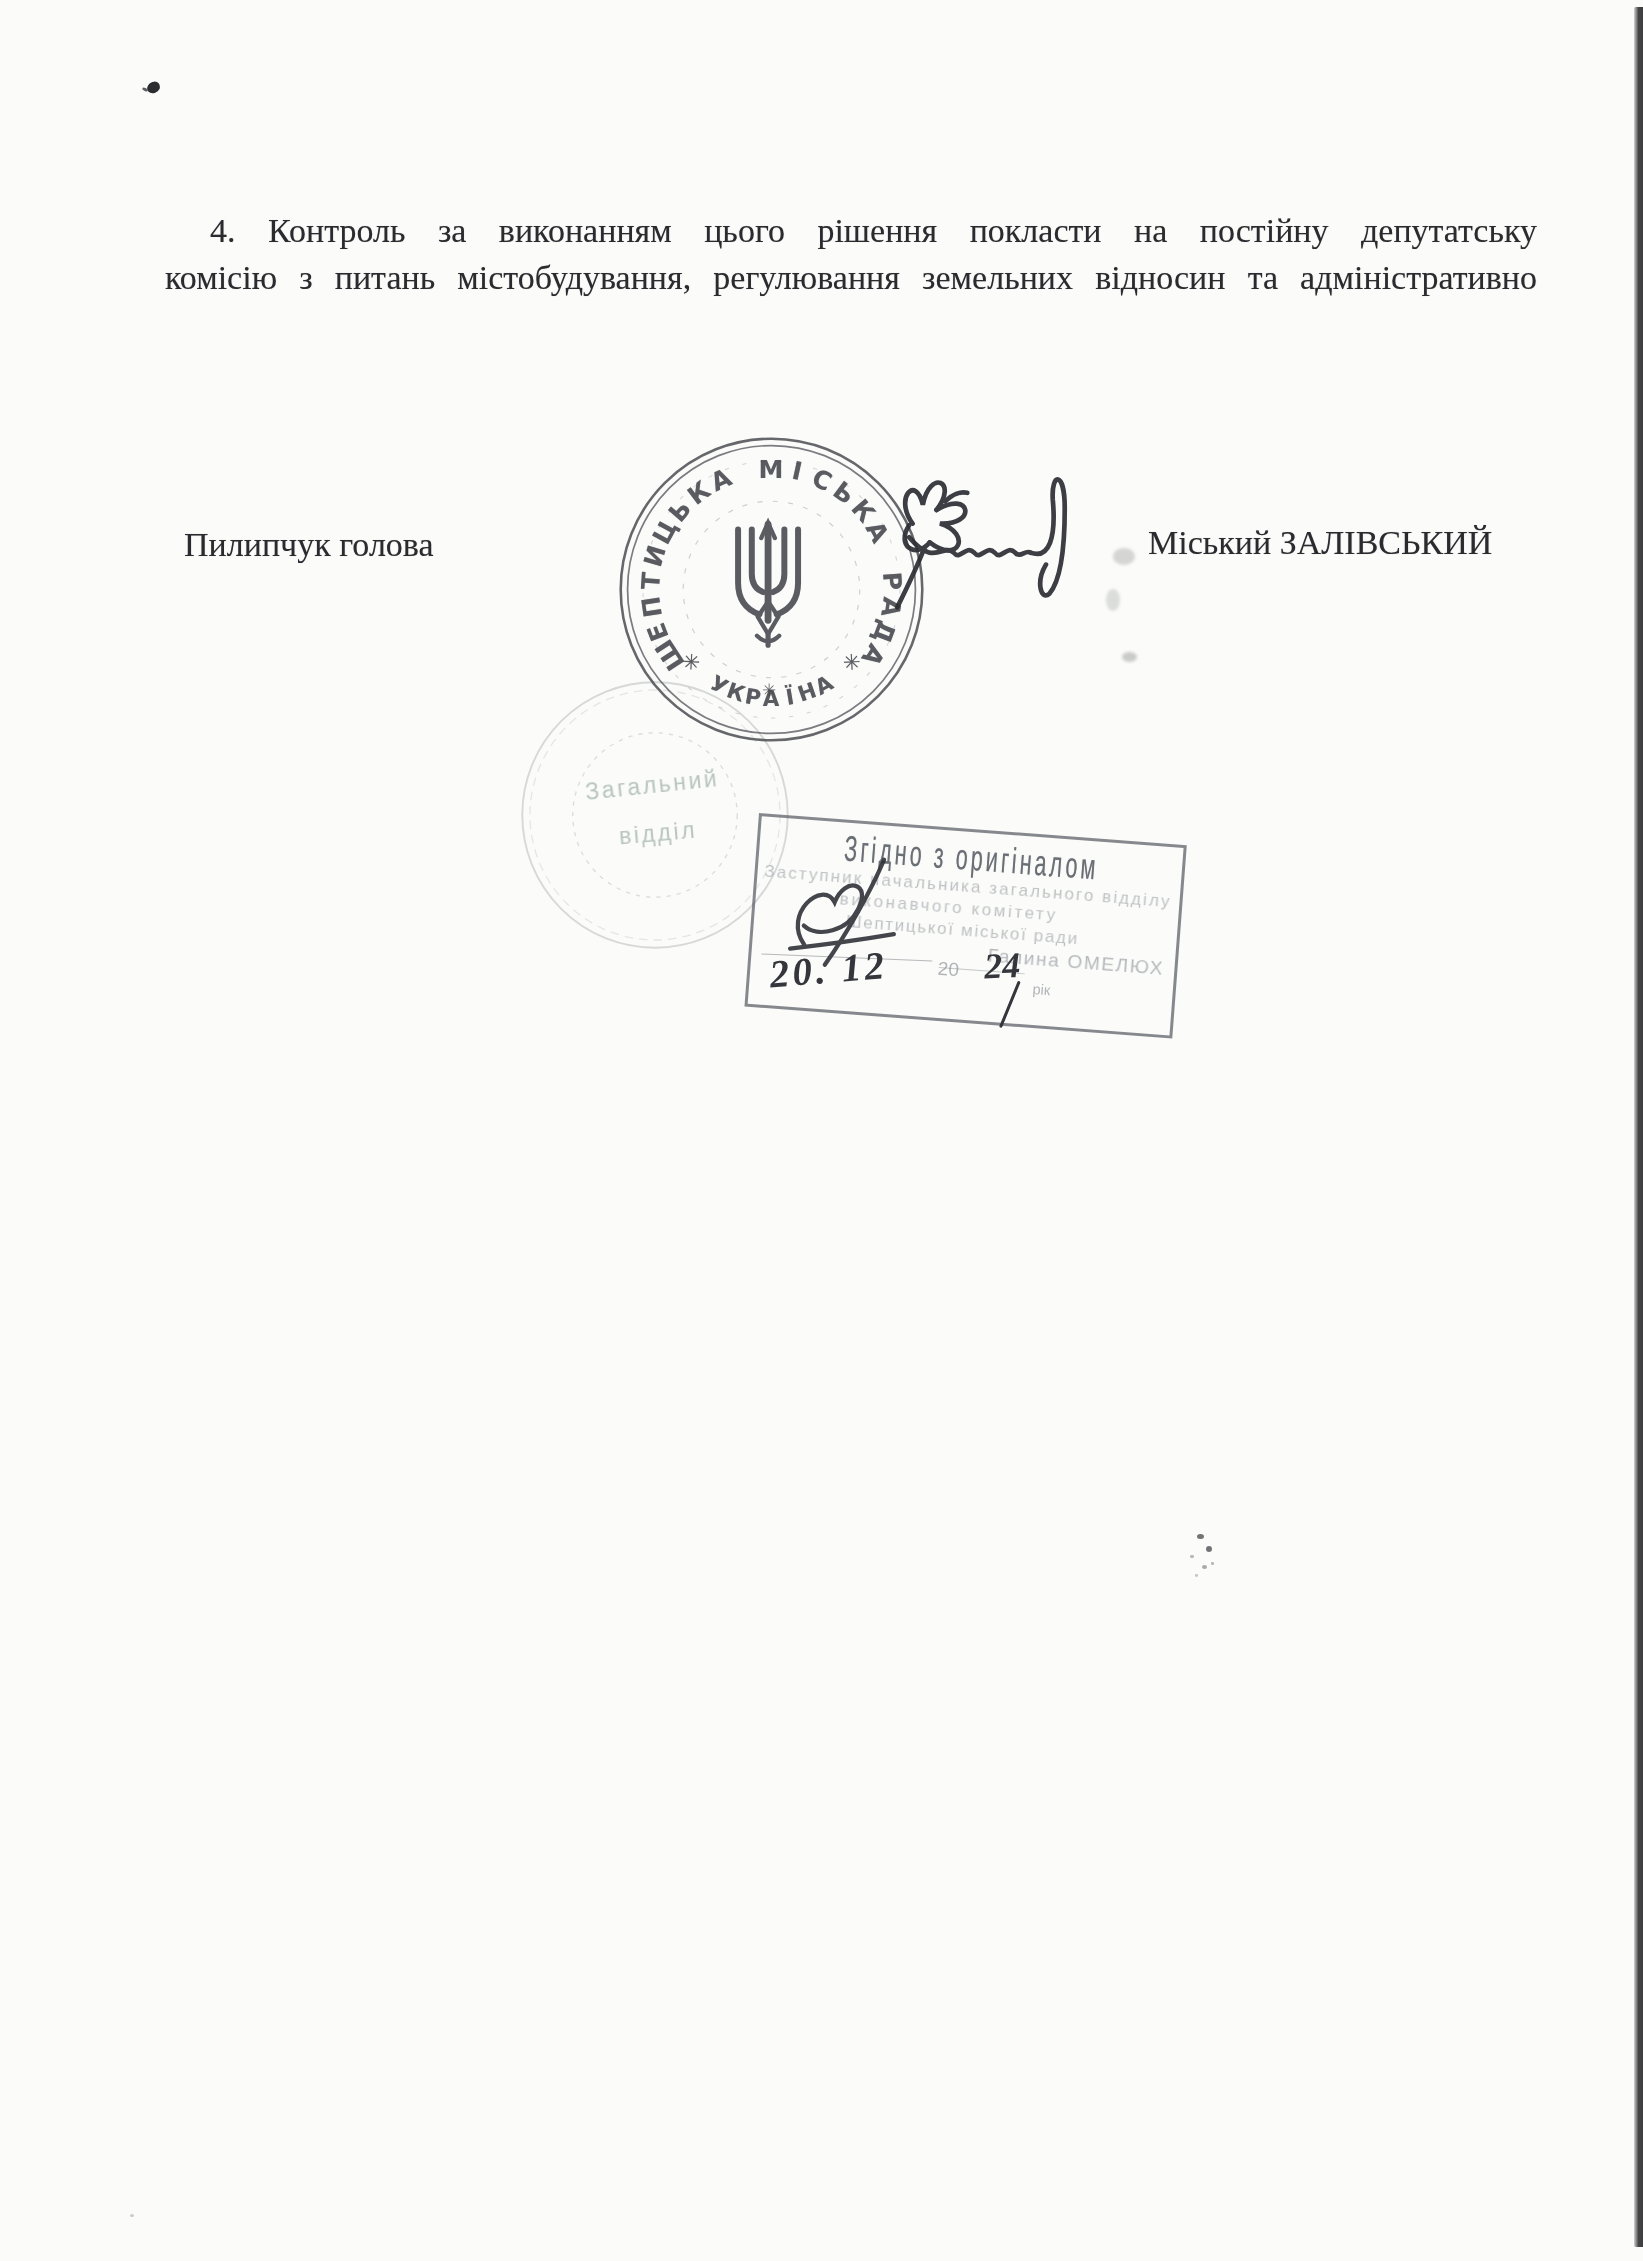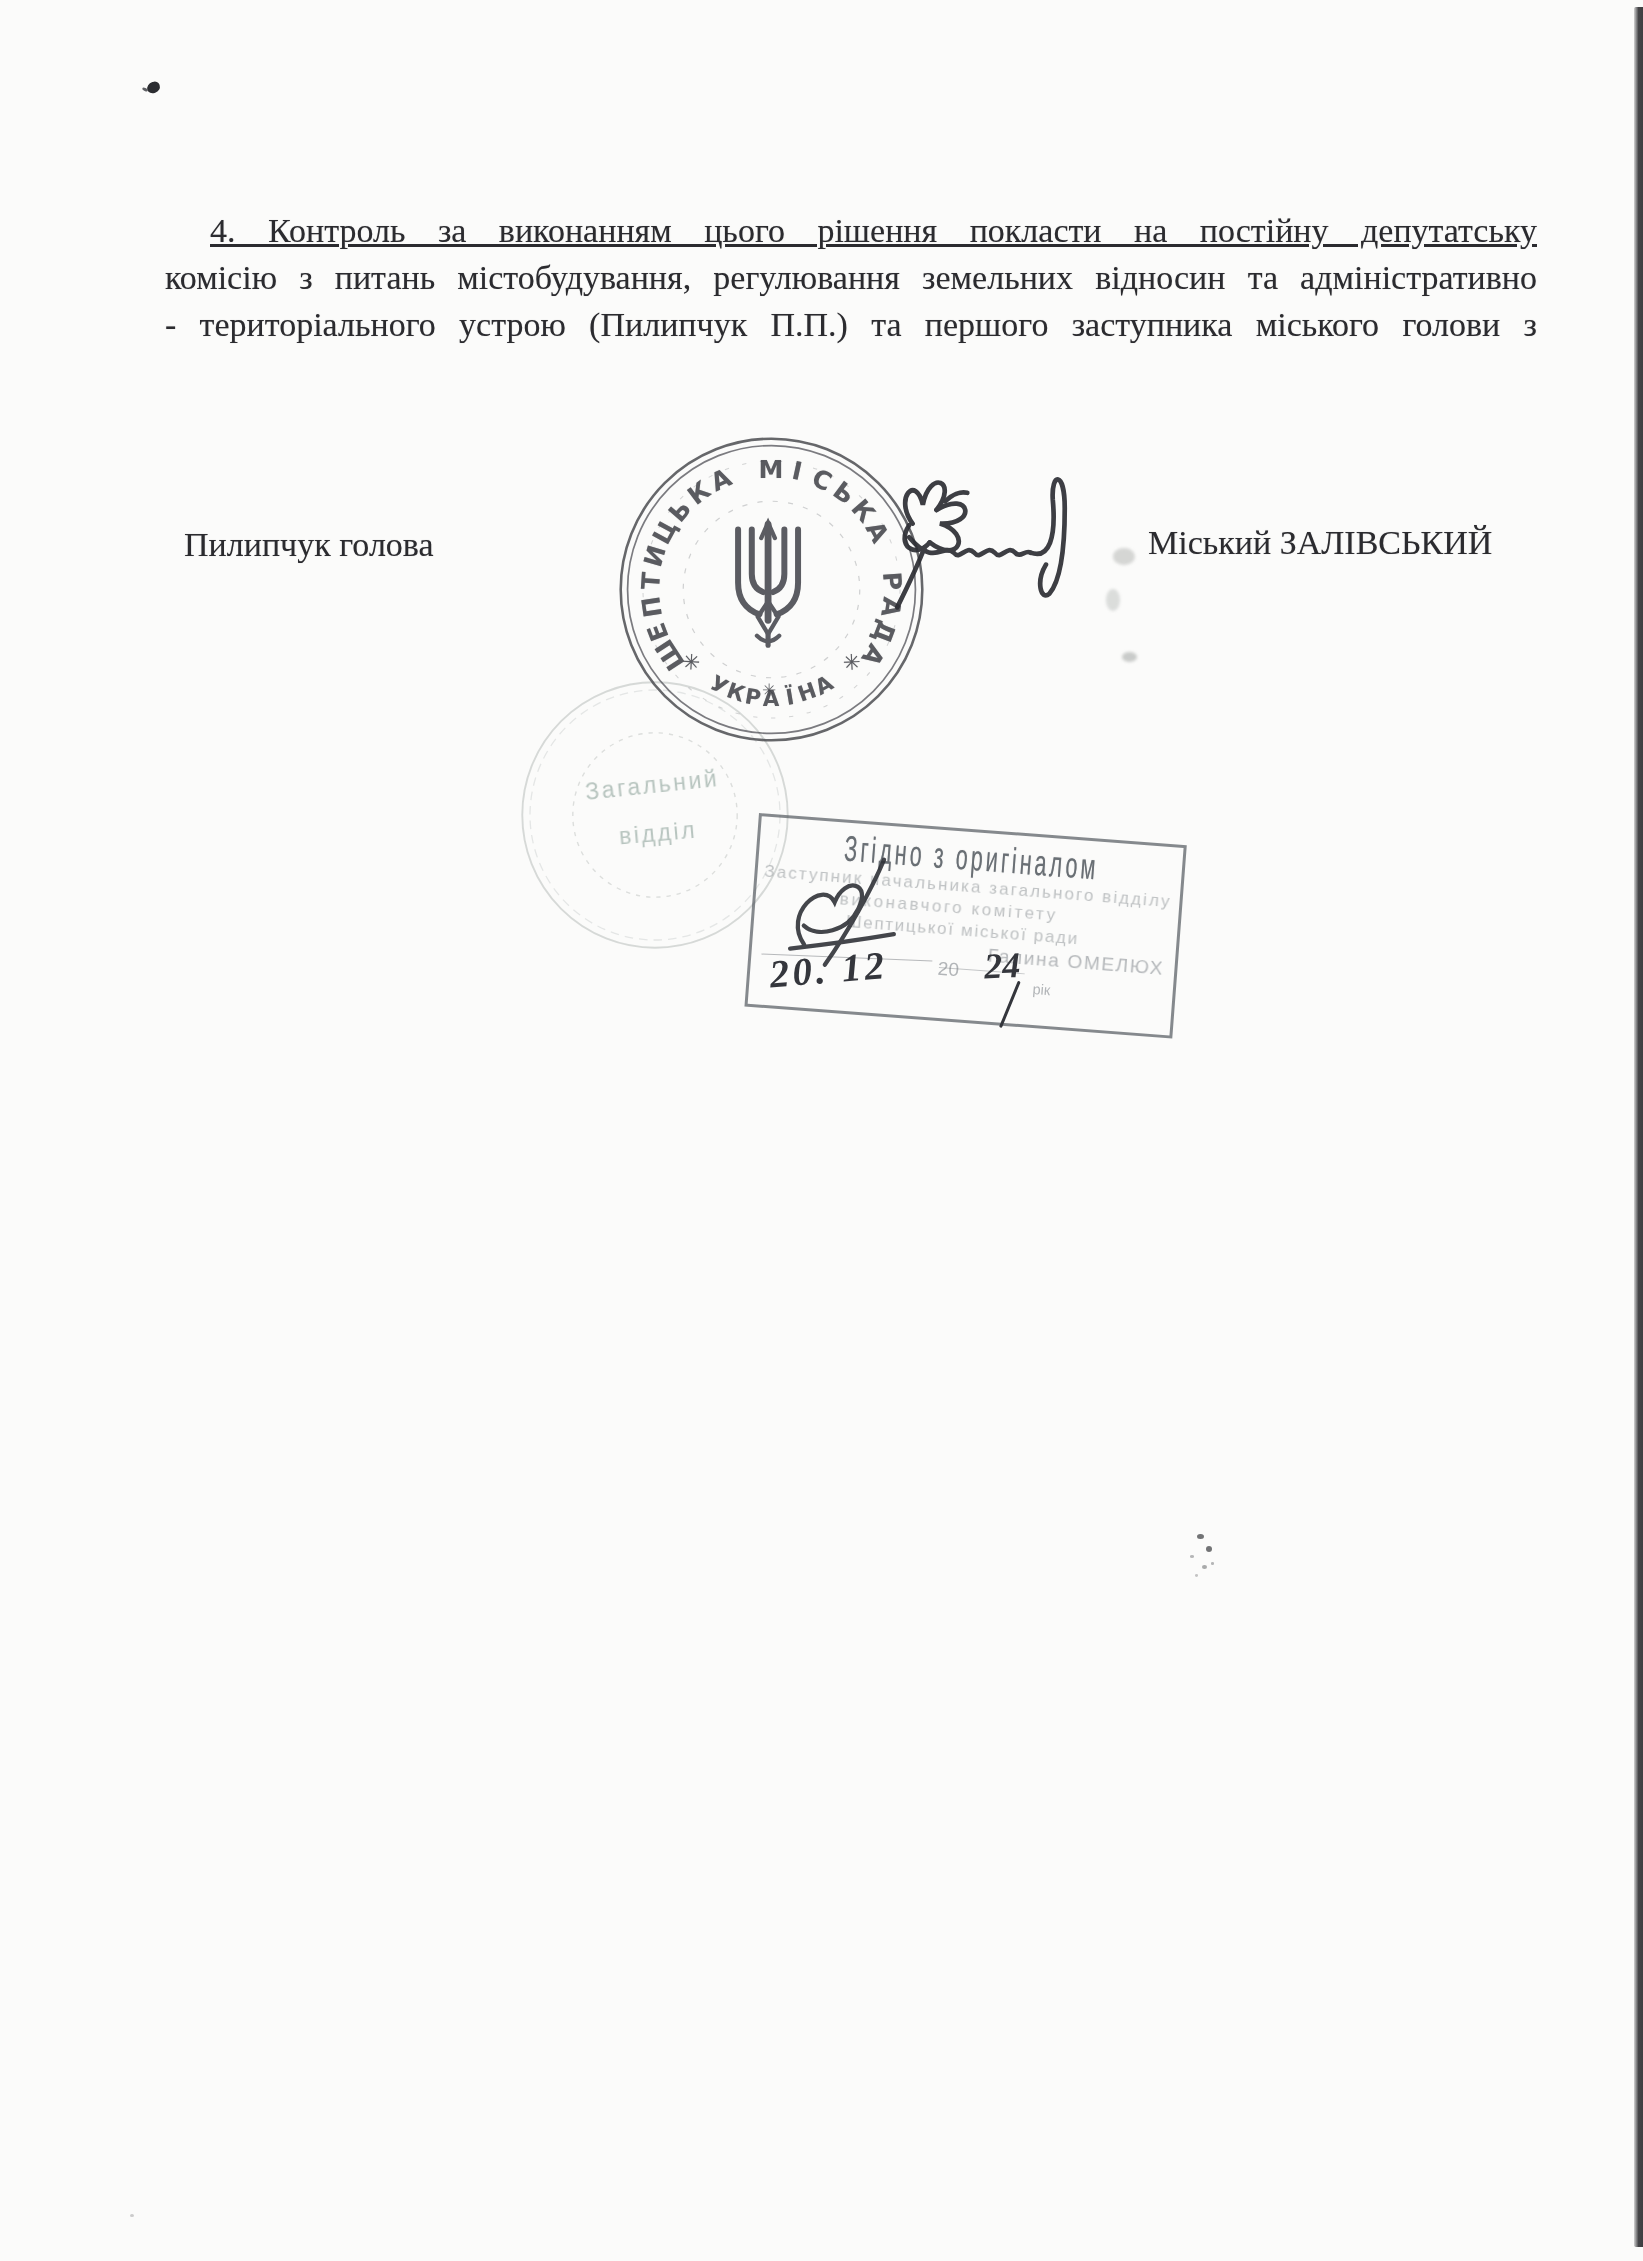--- a/index.html
+++ b/index.html
@@ -12,21 +12,21 @@
   .ink-blot .b1{position:absolute;left:5.1px;top:1.7px;width:13px;height:11px;background:#2c2d31;
     border-radius:60% 45% 55% 50%;transform:rotate(-18deg);}
   .ink-blot .b2{position:absolute;left:0;top:7.7px;width:6px;height:3.4px;background:#3a3b40;
     border-radius:50%;transform:rotate(25deg);opacity:.8;}
   .smudge{position:absolute;border-radius:50%;filter:blur(1.7px);}
   .speck{position:absolute;border-radius:50%;background:rgba(55,57,60,.7);}
   
   .para{position:absolute;left:165px;top:207px;width:1372px;font-size:34px;line-height:47px;
     color:#2b2b2f;text-shadow:0 0 0.9px rgba(43,43,47,.35);}
   .para .ln{text-align:justify;text-align-last:justify;white-space:normal;}
-  .para .ln.first{padding-left:45px;text-decoration:underline;}
+  .para .ln.first{padding-left:45px;}
   .para .ln.last{text-align:left;text-align-last:left;}
   .sig-title{position:absolute;left:184px;top:526px;font-size:34px;color:#2b2b2f;
     text-shadow:0 0 0.9px rgba(43,43,47,.35);}
   .sig-name{position:absolute;left:1148px;top:524px;font-size:34px;color:#2b2b2f;
     text-shadow:0 0 0.9px rgba(43,43,47,.35);}
   
   .dept-stamp{position:absolute;left:518px;top:678px;width:274px;height:274px;z-index:1;}
   .dept-text{position:absolute;font-family:"Liberation Sans",sans-serif;color:rgba(128,152,142,.55);
     letter-spacing:2.6px;filter:blur(0.5px);}
   
@@ -83,21 +83,20 @@
     <div class="speck" style="left:1190px;top:1555px;width:4.3px;height:2.6px;opacity:.5;"></div>
     <div class="speck" style="left:1202px;top:1565px;width:5.1px;height:4.3px;opacity:.6;"></div>
     <div class="speck" style="left:1211px;top:1562px;width:2.6px;height:2.6px;opacity:.5;"></div>
     <div class="speck" style="left:1195px;top:1574px;width:3.4px;height:2.6px;opacity:.4;"></div>
   </div>
   <div class="speck" style="left:130px;top:2214px;width:4.3px;height:3.4px;opacity:.35;"></div>
 
   <div class="para">
     <div class="ln first">4. Контроль за виконанням цього рішення покласти на постійну депутатську</div>
     <div class="ln">комісію з питань  містобудування, регулювання земельних відносин та адміністративно</div>
-    <div class="ln">- територіального устрою (Пилипчук П.П.) та першого заступника міського голови з</div>
   </div>
 
   <div class="sig-title">Пилипчук голова</div>
   <div class="sig-name">Міський ЗАЛІВСЬКИЙ</div>
 
   <div class="dept-stamp">
     <svg width="274" height="274" viewBox="0 0 320 320">
       <circle cx="160" cy="160" r="155" fill="none" stroke="rgba(130,140,137,.30)" stroke-width="2.2"></circle>
       <circle cx="160" cy="160" r="146" fill="none" stroke="rgba(130,140,137,.18)" stroke-width="1.5" stroke-dasharray="10 7"></circle>
       <circle cx="160" cy="160" r="96" fill="none" stroke="rgba(130,140,137,.26)" stroke-width="1.6" stroke-dasharray="5 7"></circle>

